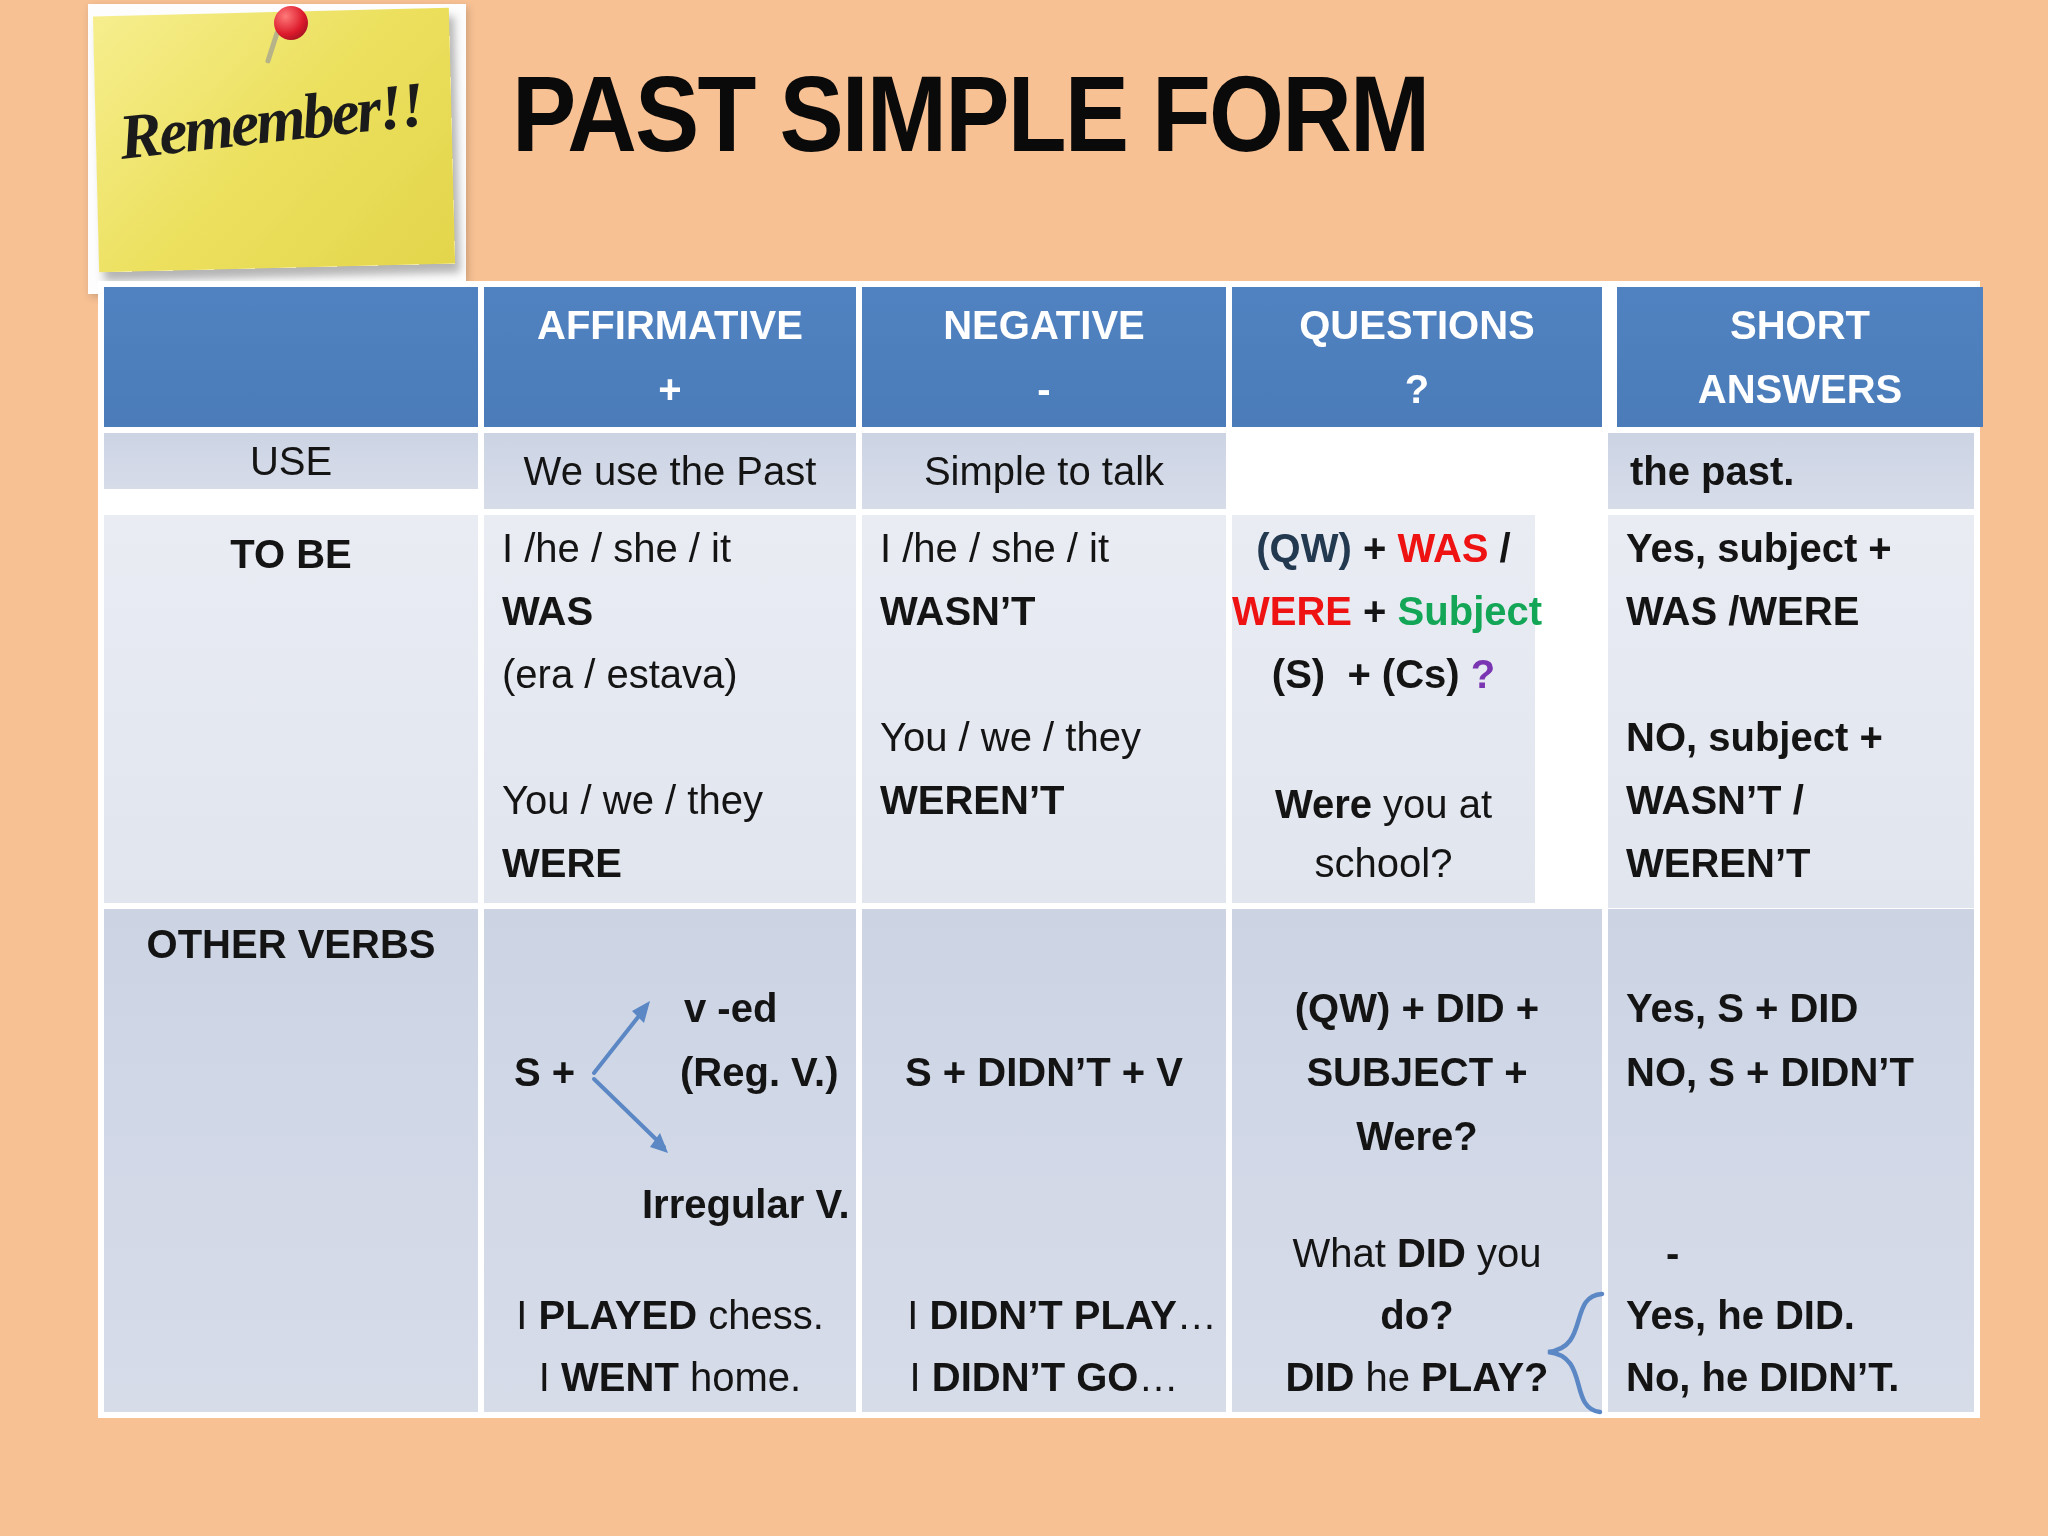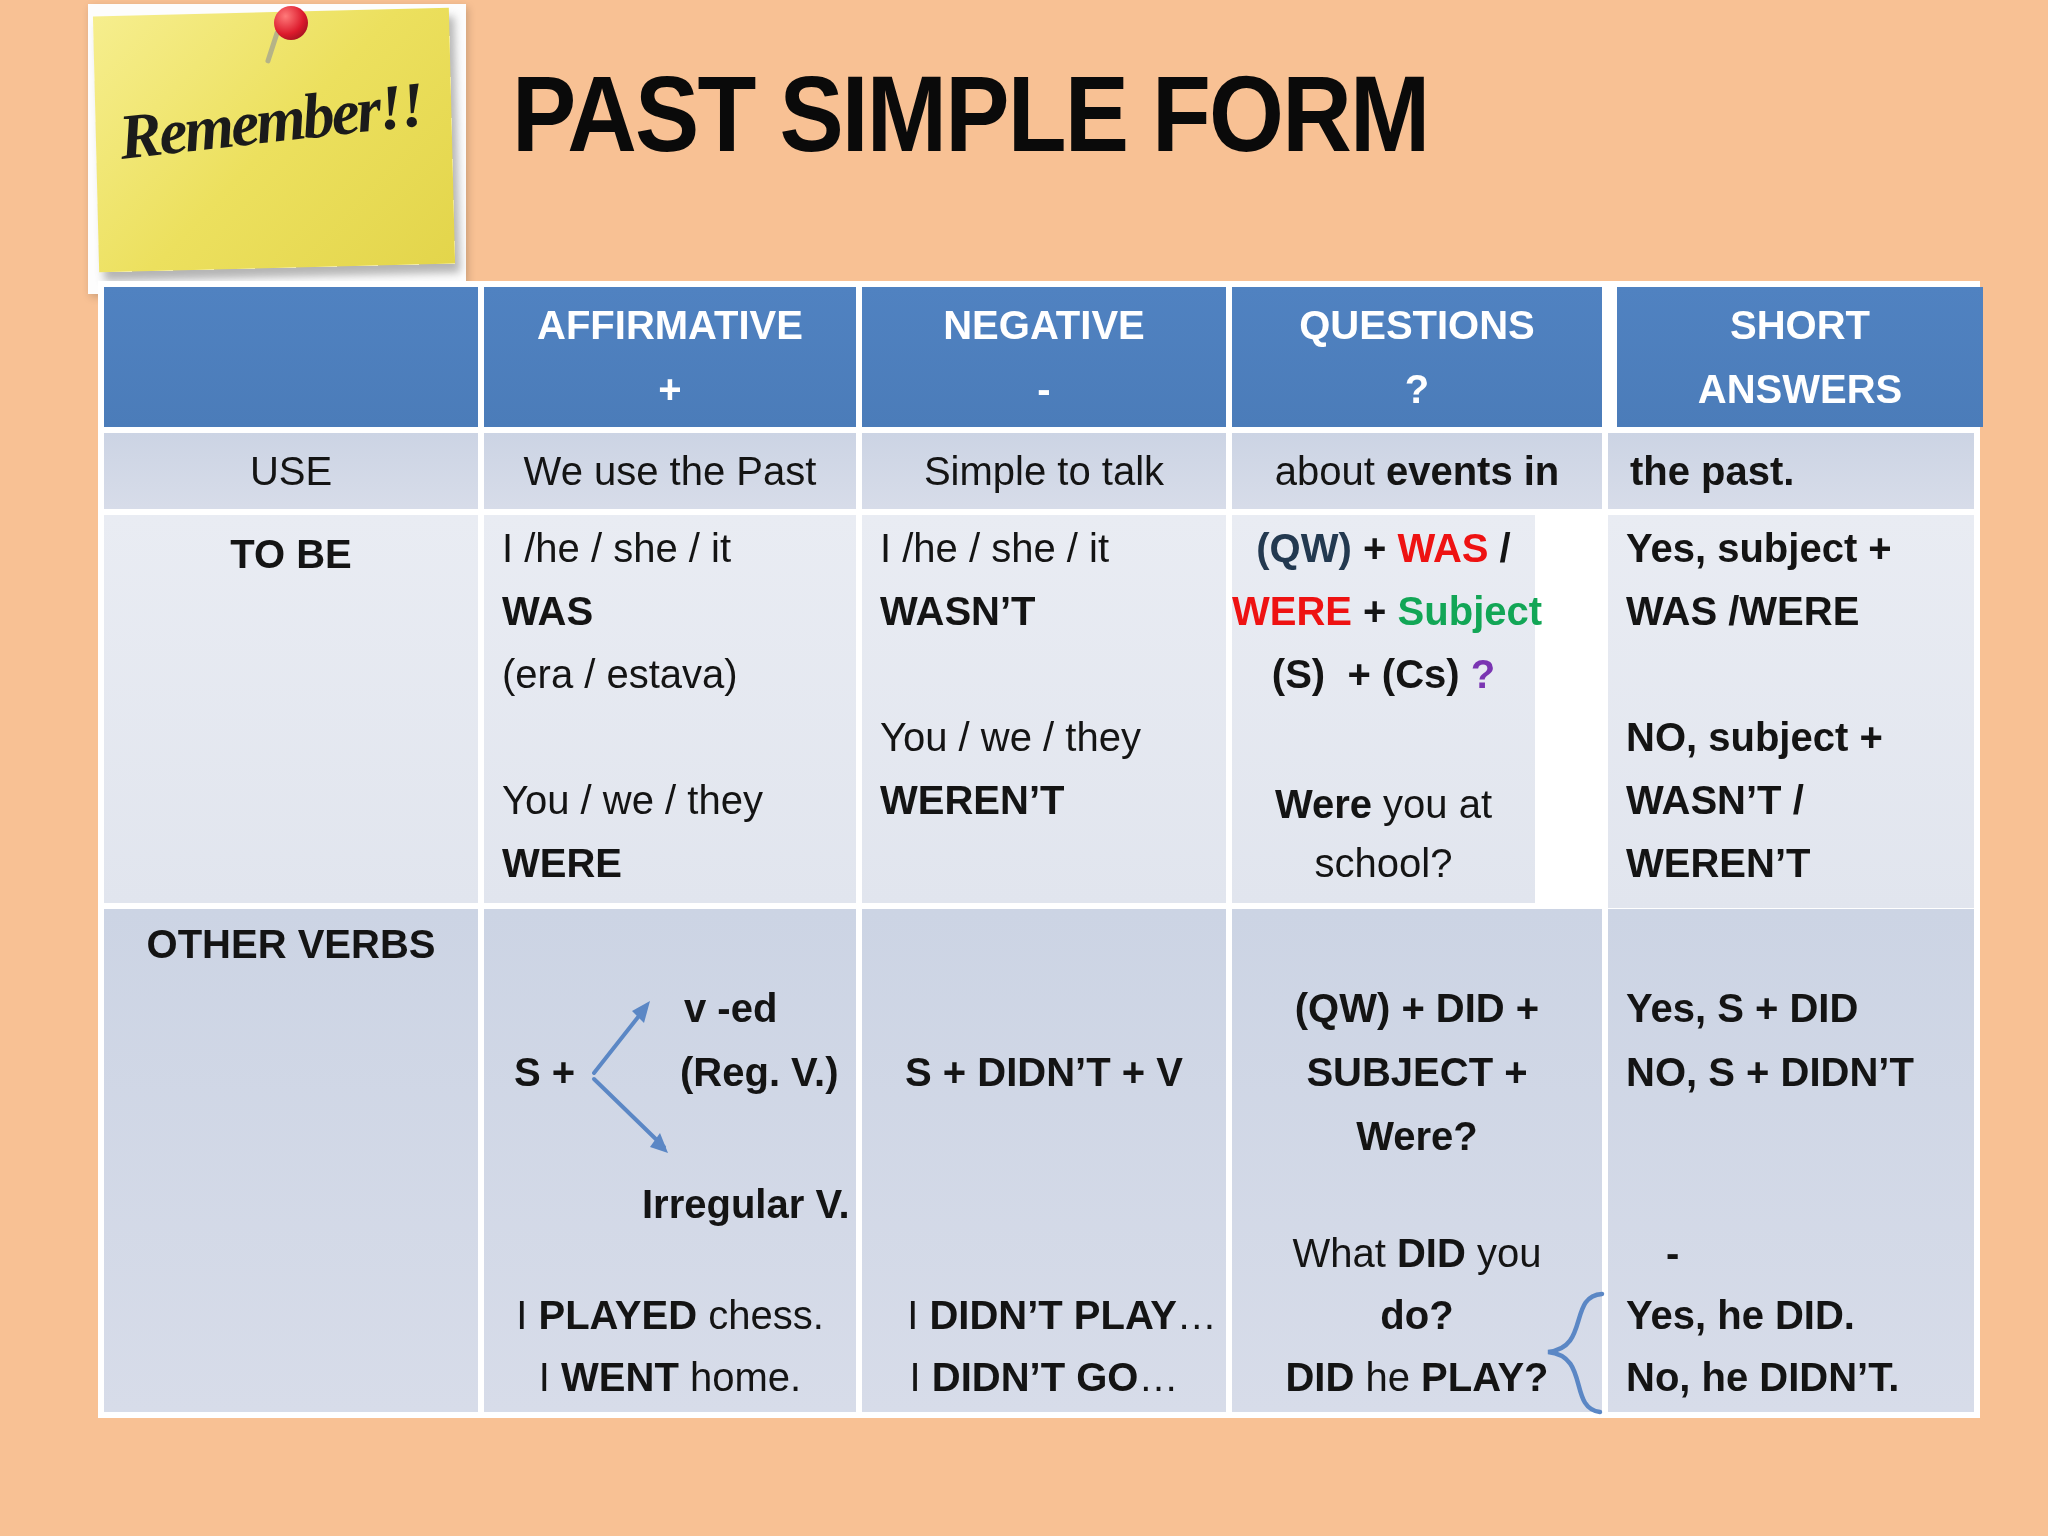--- a/index.html
+++ b/index.html
@@ -79,32 +79,28 @@
   </div>
   <div class="cell hdr" style="left:1232px;top:287px;width:370px;height:140px;">
     <span>QUESTIONS</span>
     <span>?</span>
   </div>
   <div class="cell hdr" style="left:1608px;top:287px;width:366px;height:140px;margin-left:9px;">
     <span>SHORT</span>
     <span>ANSWERS</span>
   </div>
 
-  <div class="cell row-dark vcenter" style="left:104px;top:433px;width:374px;height:76px;">
+  <div class="cell row-dark vcenter" style="left:104px;top:433px;width:374px;height:56px;">
     <span>USE</span>
   </div>
   <div class="cell row-dark vcenter" style="left:484px;top:433px;width:372px;height:76px;">
     <span>We use the Past</span>
   </div>
   <div class="cell row-dark vcenter" style="left:862px;top:433px;width:364px;height:76px;">
     <span>Simple to talk</span>
-  </div>
-  <div class="cell row-dark vcenter" style="left:1232px;top:433px;width:370px;height:76px;">
-    <span style="white-space:pre;">about </span>
-      <span class="b">events in</span>
   </div>
   <div class="cell row-dark vcenter left" style="left:1608px;top:433px;width:366px;height:76px;padding-left:0;">
     <span class="b" style="padding-left:22px;">the past.</span>
   </div>
 
   <div class="cell row-light" style="left:104px;top:515px;width:374px;height:388px;">
     <div class="ln ac b" style="top:14px;">
       <span>TO BE</span>
     </div>
   </div>

